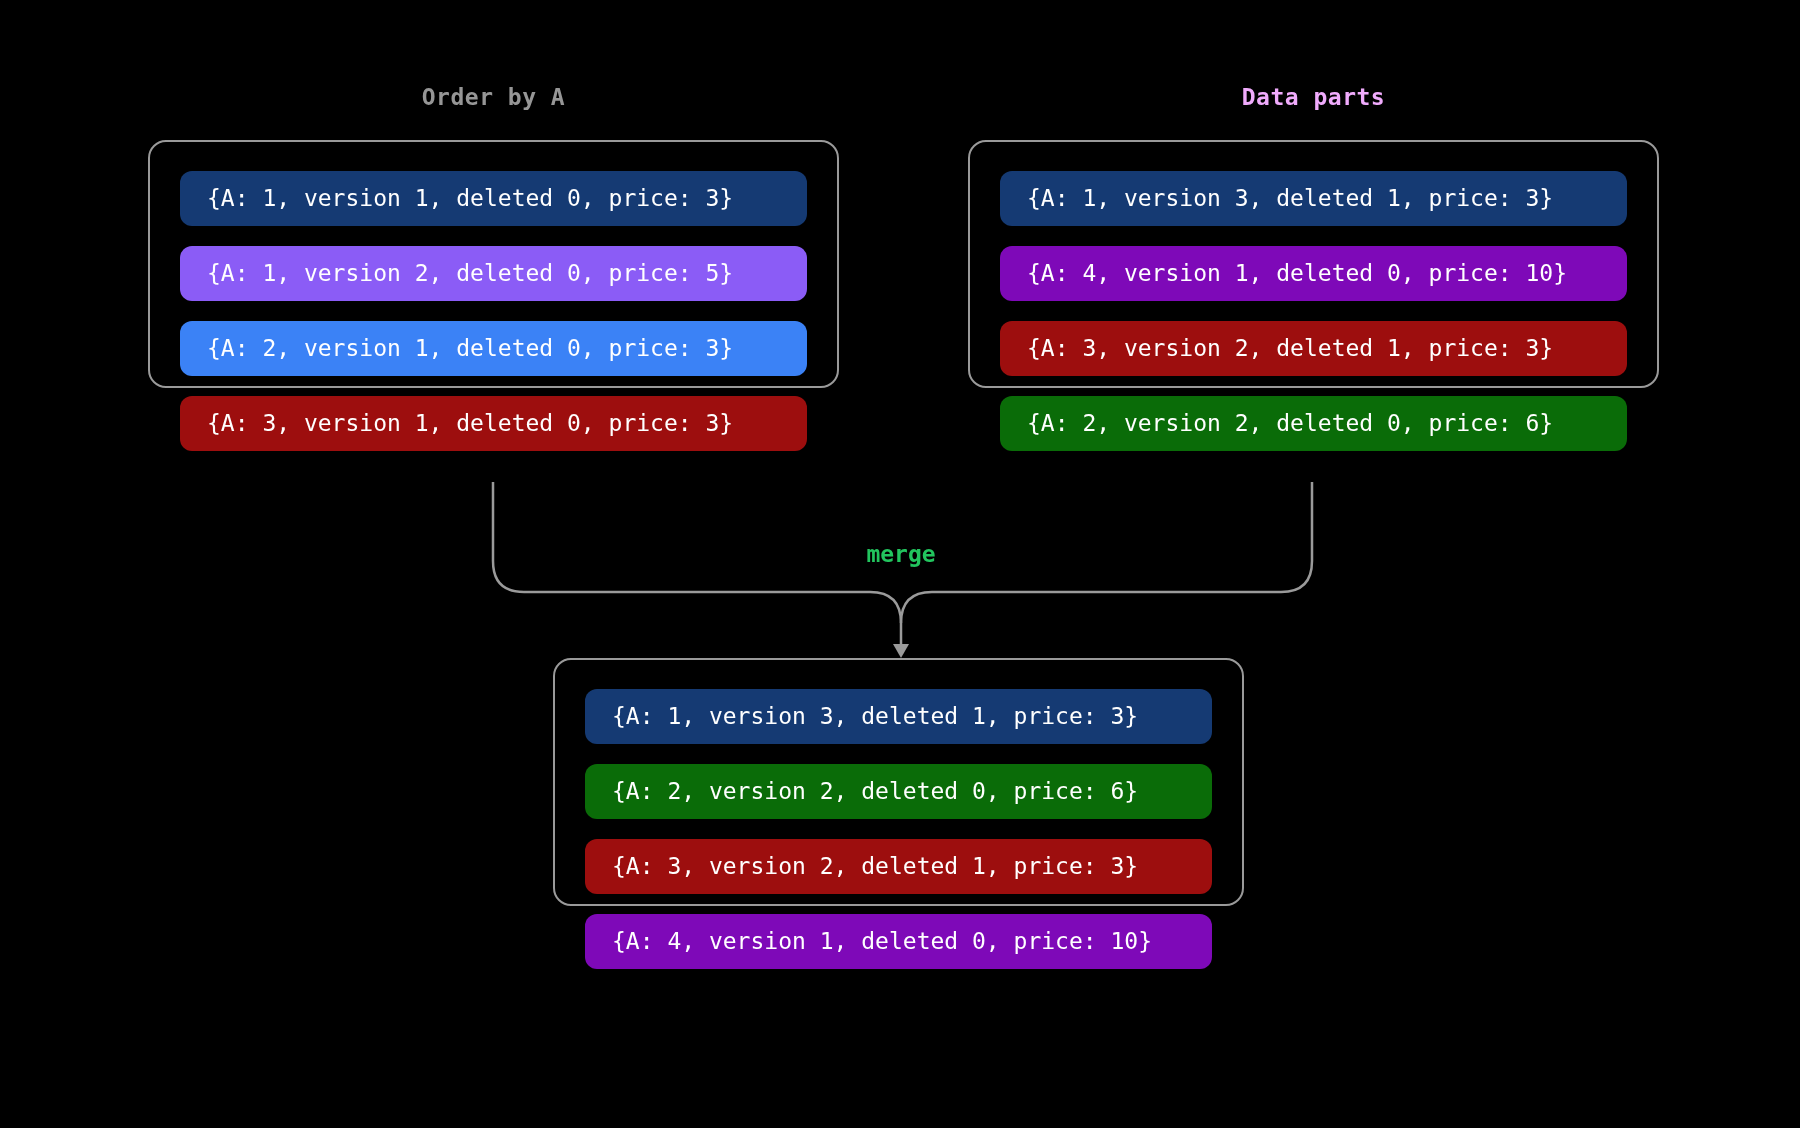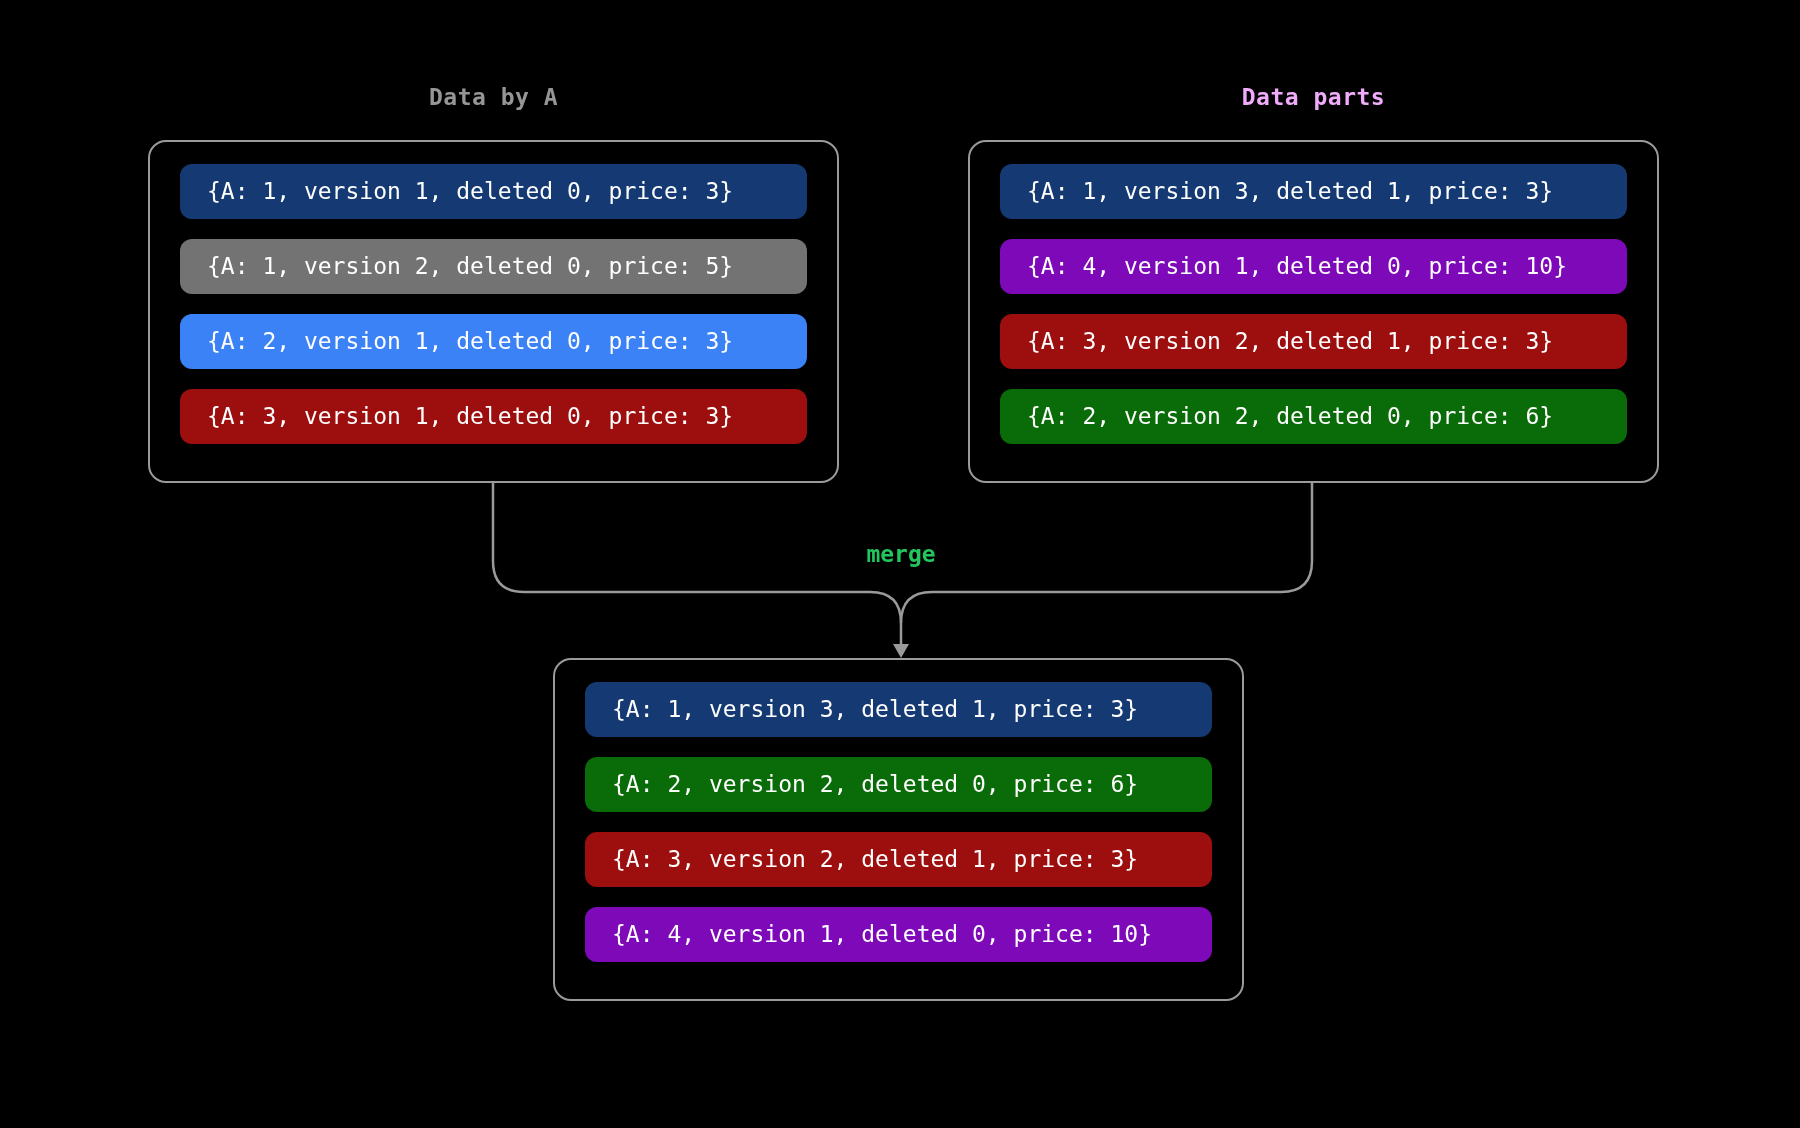--- a/index.html
+++ b/index.html
@@ -17,25 +17,25 @@
     text-align: center;
     font-size: 23px;
     font-weight: bold;
     color: #969696;
     letter-spacing: 0.5px;
   }
   #title-left  { left: 148px; }
   #title-right { left: 968px; }
   .box {
     position: absolute;
-    width: 691px; height: 343px;
+    width: 691px; height: 248px;
     border: 2.5px solid #9a9a9a;
     border-radius: 18px;
     box-sizing: border-box;
-    padding: 22px 30px;
+    padding: 29px 30px;
     background: #000000;
   }
   #box-left   { left: 148px; top: 140px; }
   #box-right  { left: 968px; top: 140px; }
   #box-merged { left: 553px; top: 658px; }
   .row {
     height: 55px;
     line-height: 55px;
     border-radius: 12px;
     margin-bottom: 20px;
@@ -58,27 +58,27 @@
   #connector-svg {
     position: absolute;
     left: 0; top: 0;
     width: 1800px; height: 1128px;
     pointer-events: none;
   }
 </style>
 </head>
 <body>
 
-<div id="title-left" class="box-title" style="color: rgb(150, 150, 150);">Data by A</div>
+<div id="title-left" class="box-title" style="color: rgb(150, 150, 150);">Order by A</div>
 
 <div id="title-right" class="box-title" style="color: #f0abfc;">Data parts</div>
 
 <div id="box-left" class="box" style="border-color: rgb(154, 154, 154);">
   <div class="row" style="background-color: rgb(21, 58, 115);">{A: 1, version 1, deleted 0, price: 3}</div>
-  <div class="row" style="background-color: #737373;">{A: 1, version 2, deleted 0, price: 5}</div>
+  <div class="row" style="background-color: #8b5cf6;">{A: 1, version 2, deleted 0, price: 5}</div>
   <div class="row" style="background-color: #3b82f6;">{A: 2, version 1, deleted 0, price: 3}</div>
   <div class="row" style="background-color: rgb(157, 14, 14);">{A: 3, version 1, deleted 0, price: 3}</div>
 </div>
 
 <div id="box-right" class="box" style="border-color: rgb(154, 154, 154);">
   <div class="row" style="background-color: rgb(21, 58, 115);">{A: 1, version 3, deleted 1, price: 3}</div>
   <div class="row" style="background-color: rgb(126, 9, 184);">{A: 4, version 1, deleted 0, price: 10}</div>
   <div class="row" style="background-color: rgb(157, 14, 14);">{A: 3, version 2, deleted 1, price: 3}</div>
   <div class="row" style="background-color: rgb(10, 108, 8);">{A: 2, version 2, deleted 0, price: 6}</div>
 </div>

